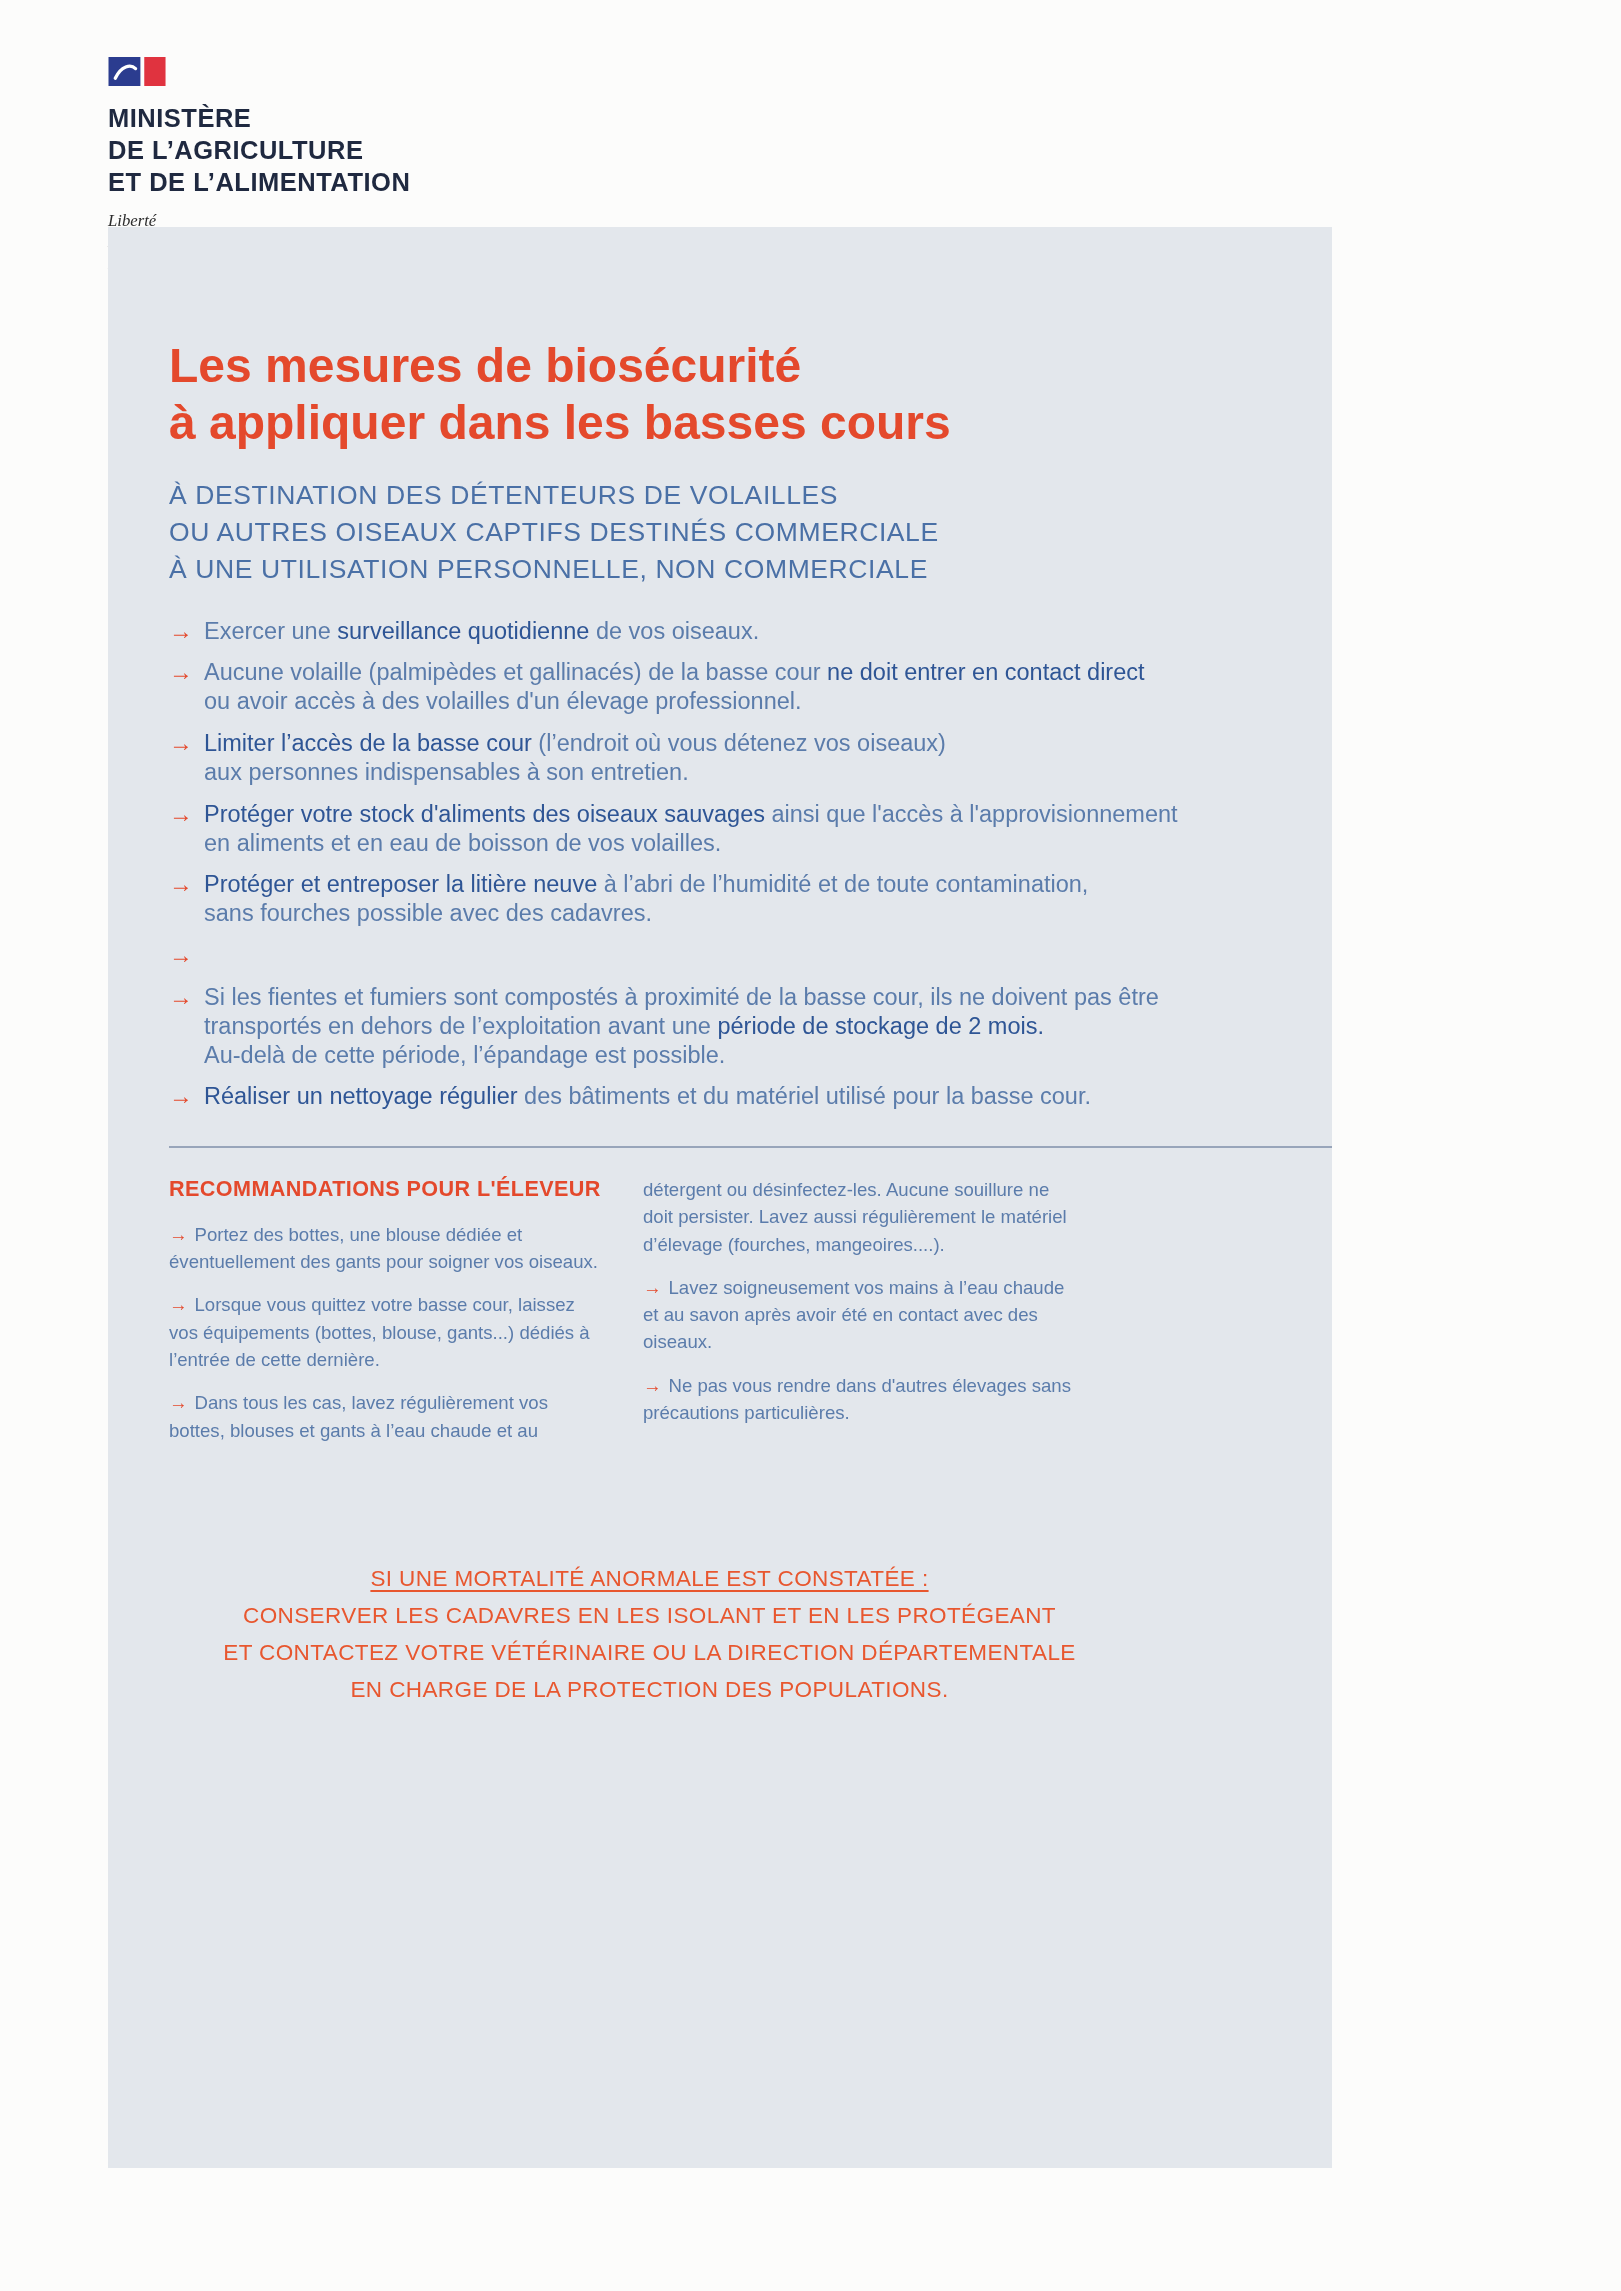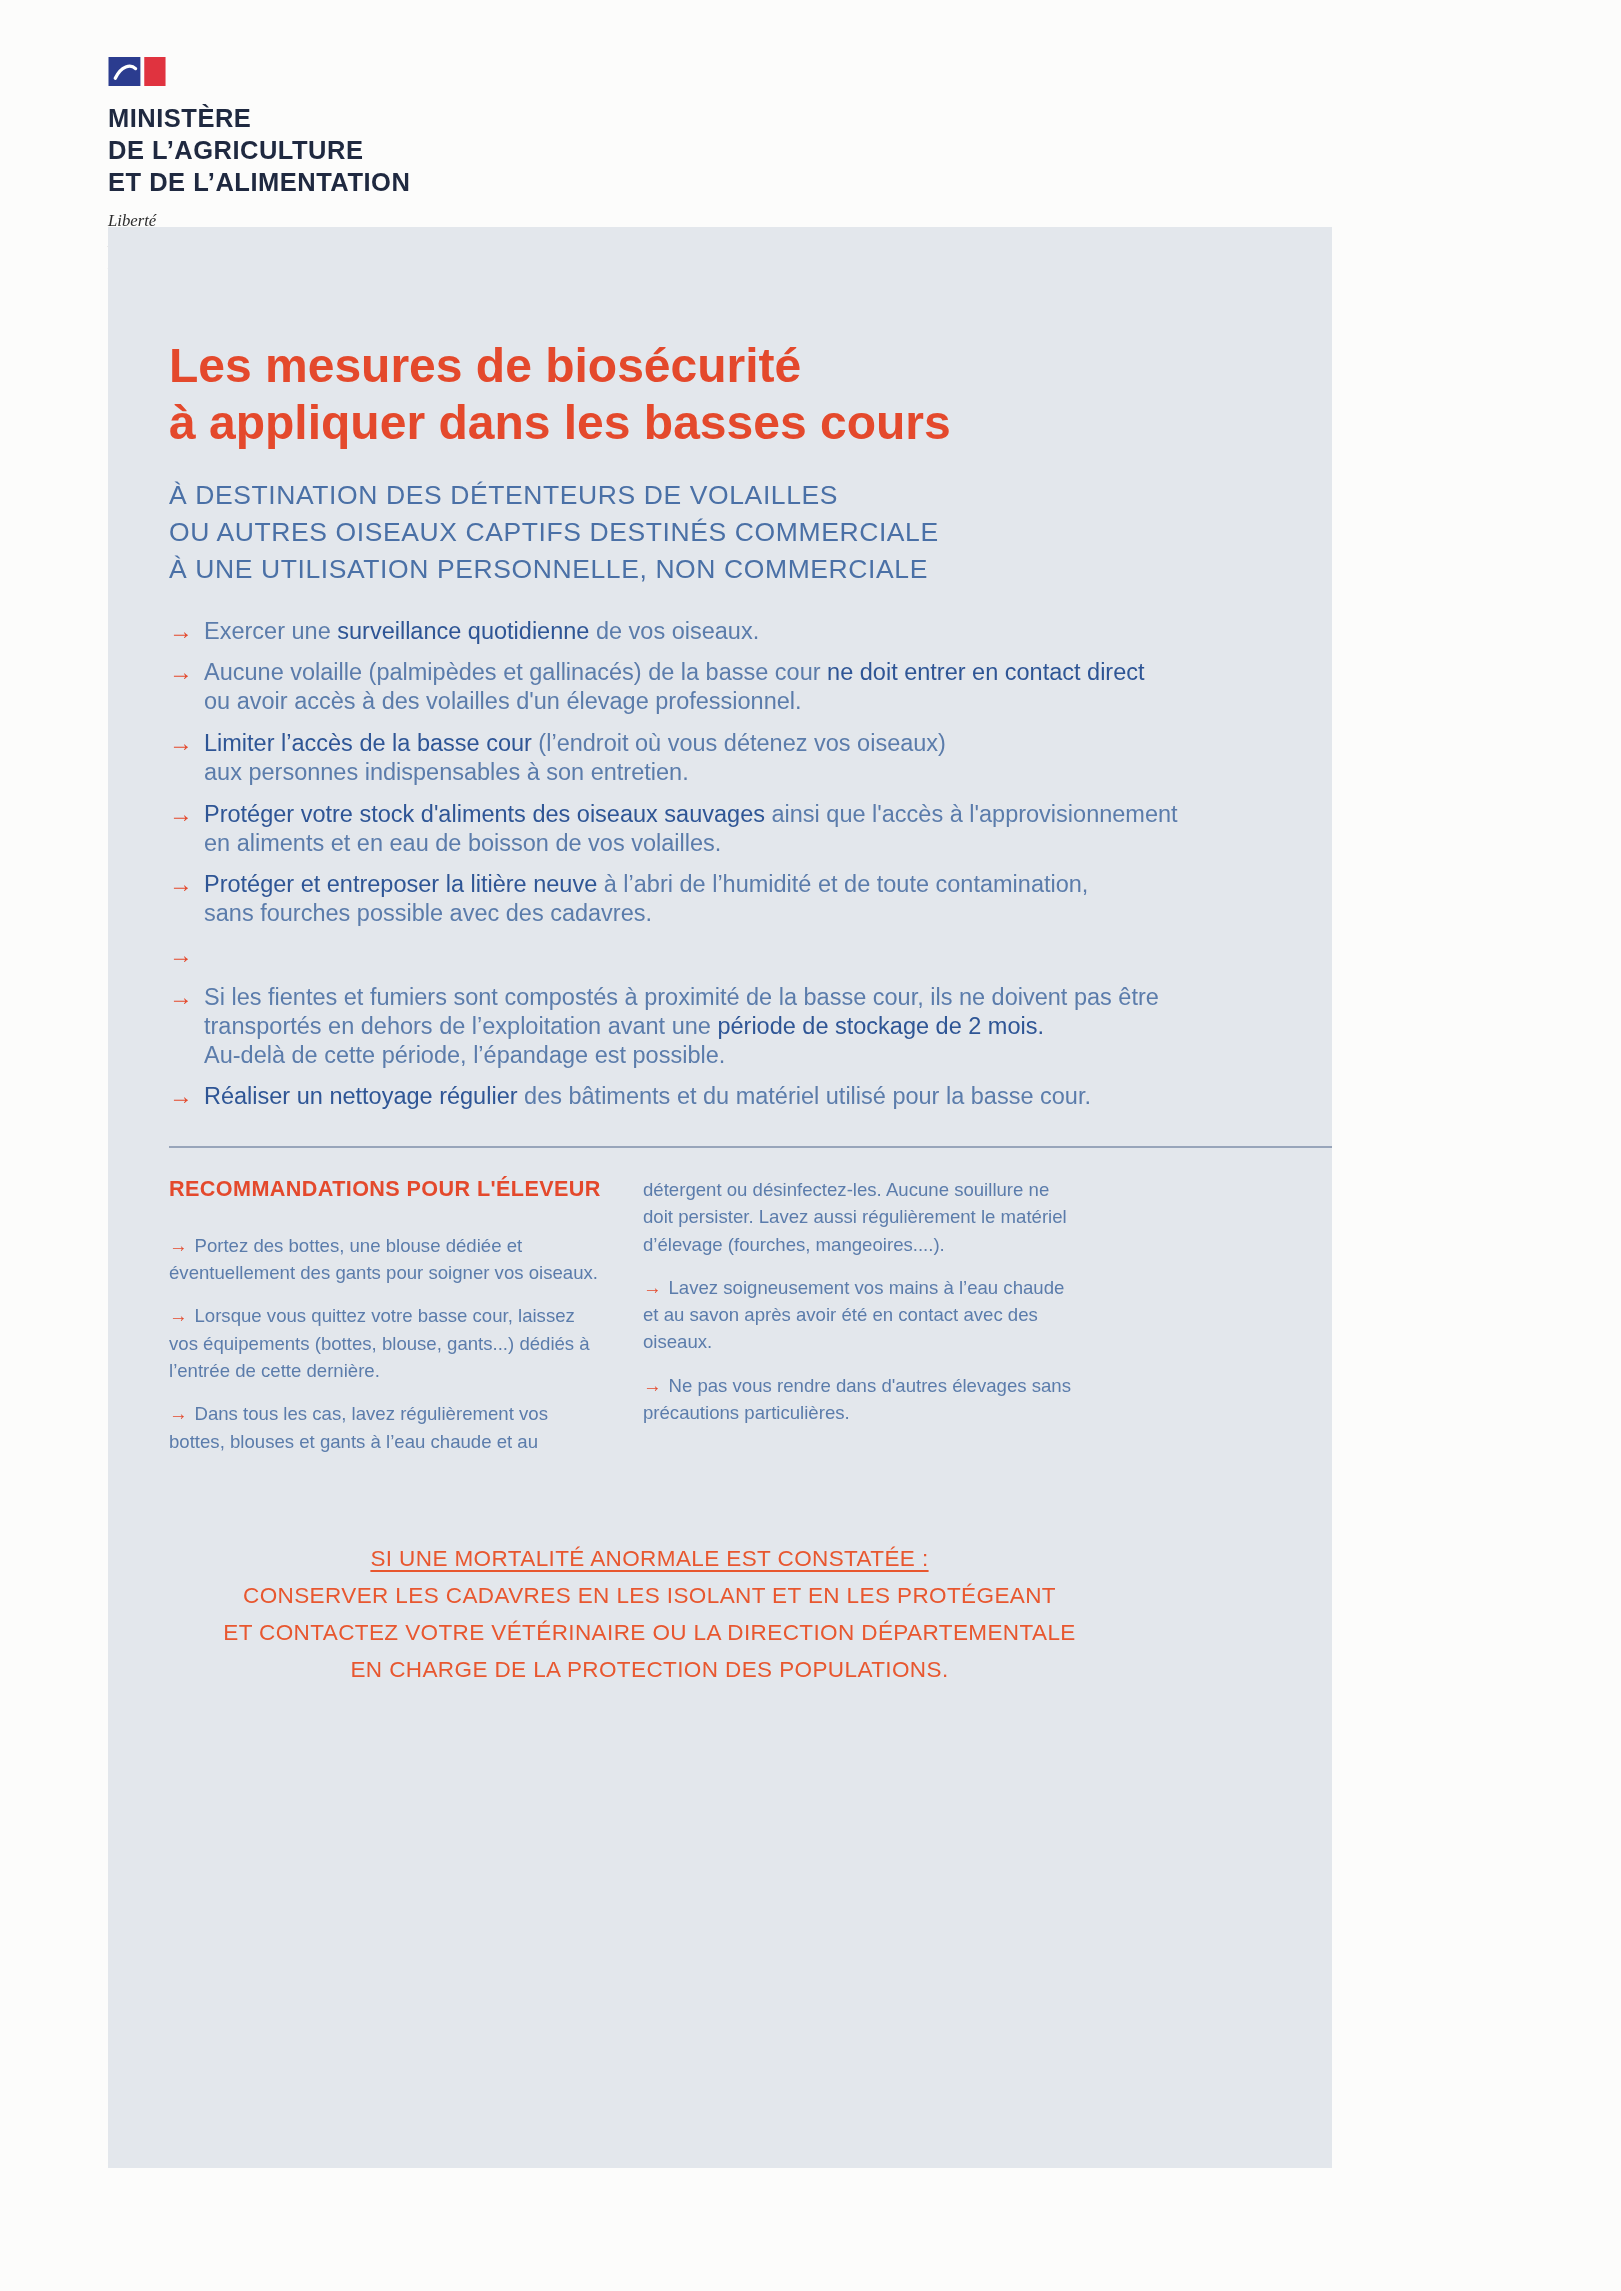--- a/index.html
+++ b/index.html
@@ -107,33 +107,33 @@
     margin-top: 27.4px;
     display: flex;
     gap: 35px;
   }
   .rec-col { width: 439px; }
   .rec-heading {
     font-size: 21.6px;
     font-weight: bold;
     letter-spacing: 0.4px;
     color: var(--accent-red, #e4492c);
-    margin-bottom: 30px;
+    margin-bottom: 19px;
   }
   .rec-item {
     font-size: 18.6px;
     line-height: 27.4px;
     color: var(--text-blue, #5b7cab);
     margin-bottom: 15.7px;
   }
   .rec-item .arrow { margin-right: 6.9px; }
 
   
   .alert {
-    margin-top: 69px;
+    margin-top: 100px;
     width: 961px;
     text-align: center;
     font-size: 22.5px;
     line-height: 37px;
     letter-spacing: 0.4px;
     color: var(--footer-red, #e8572f);
   }
   .alert .u {
     text-decoration: underline;
     text-underline-offset: 3.9px;

